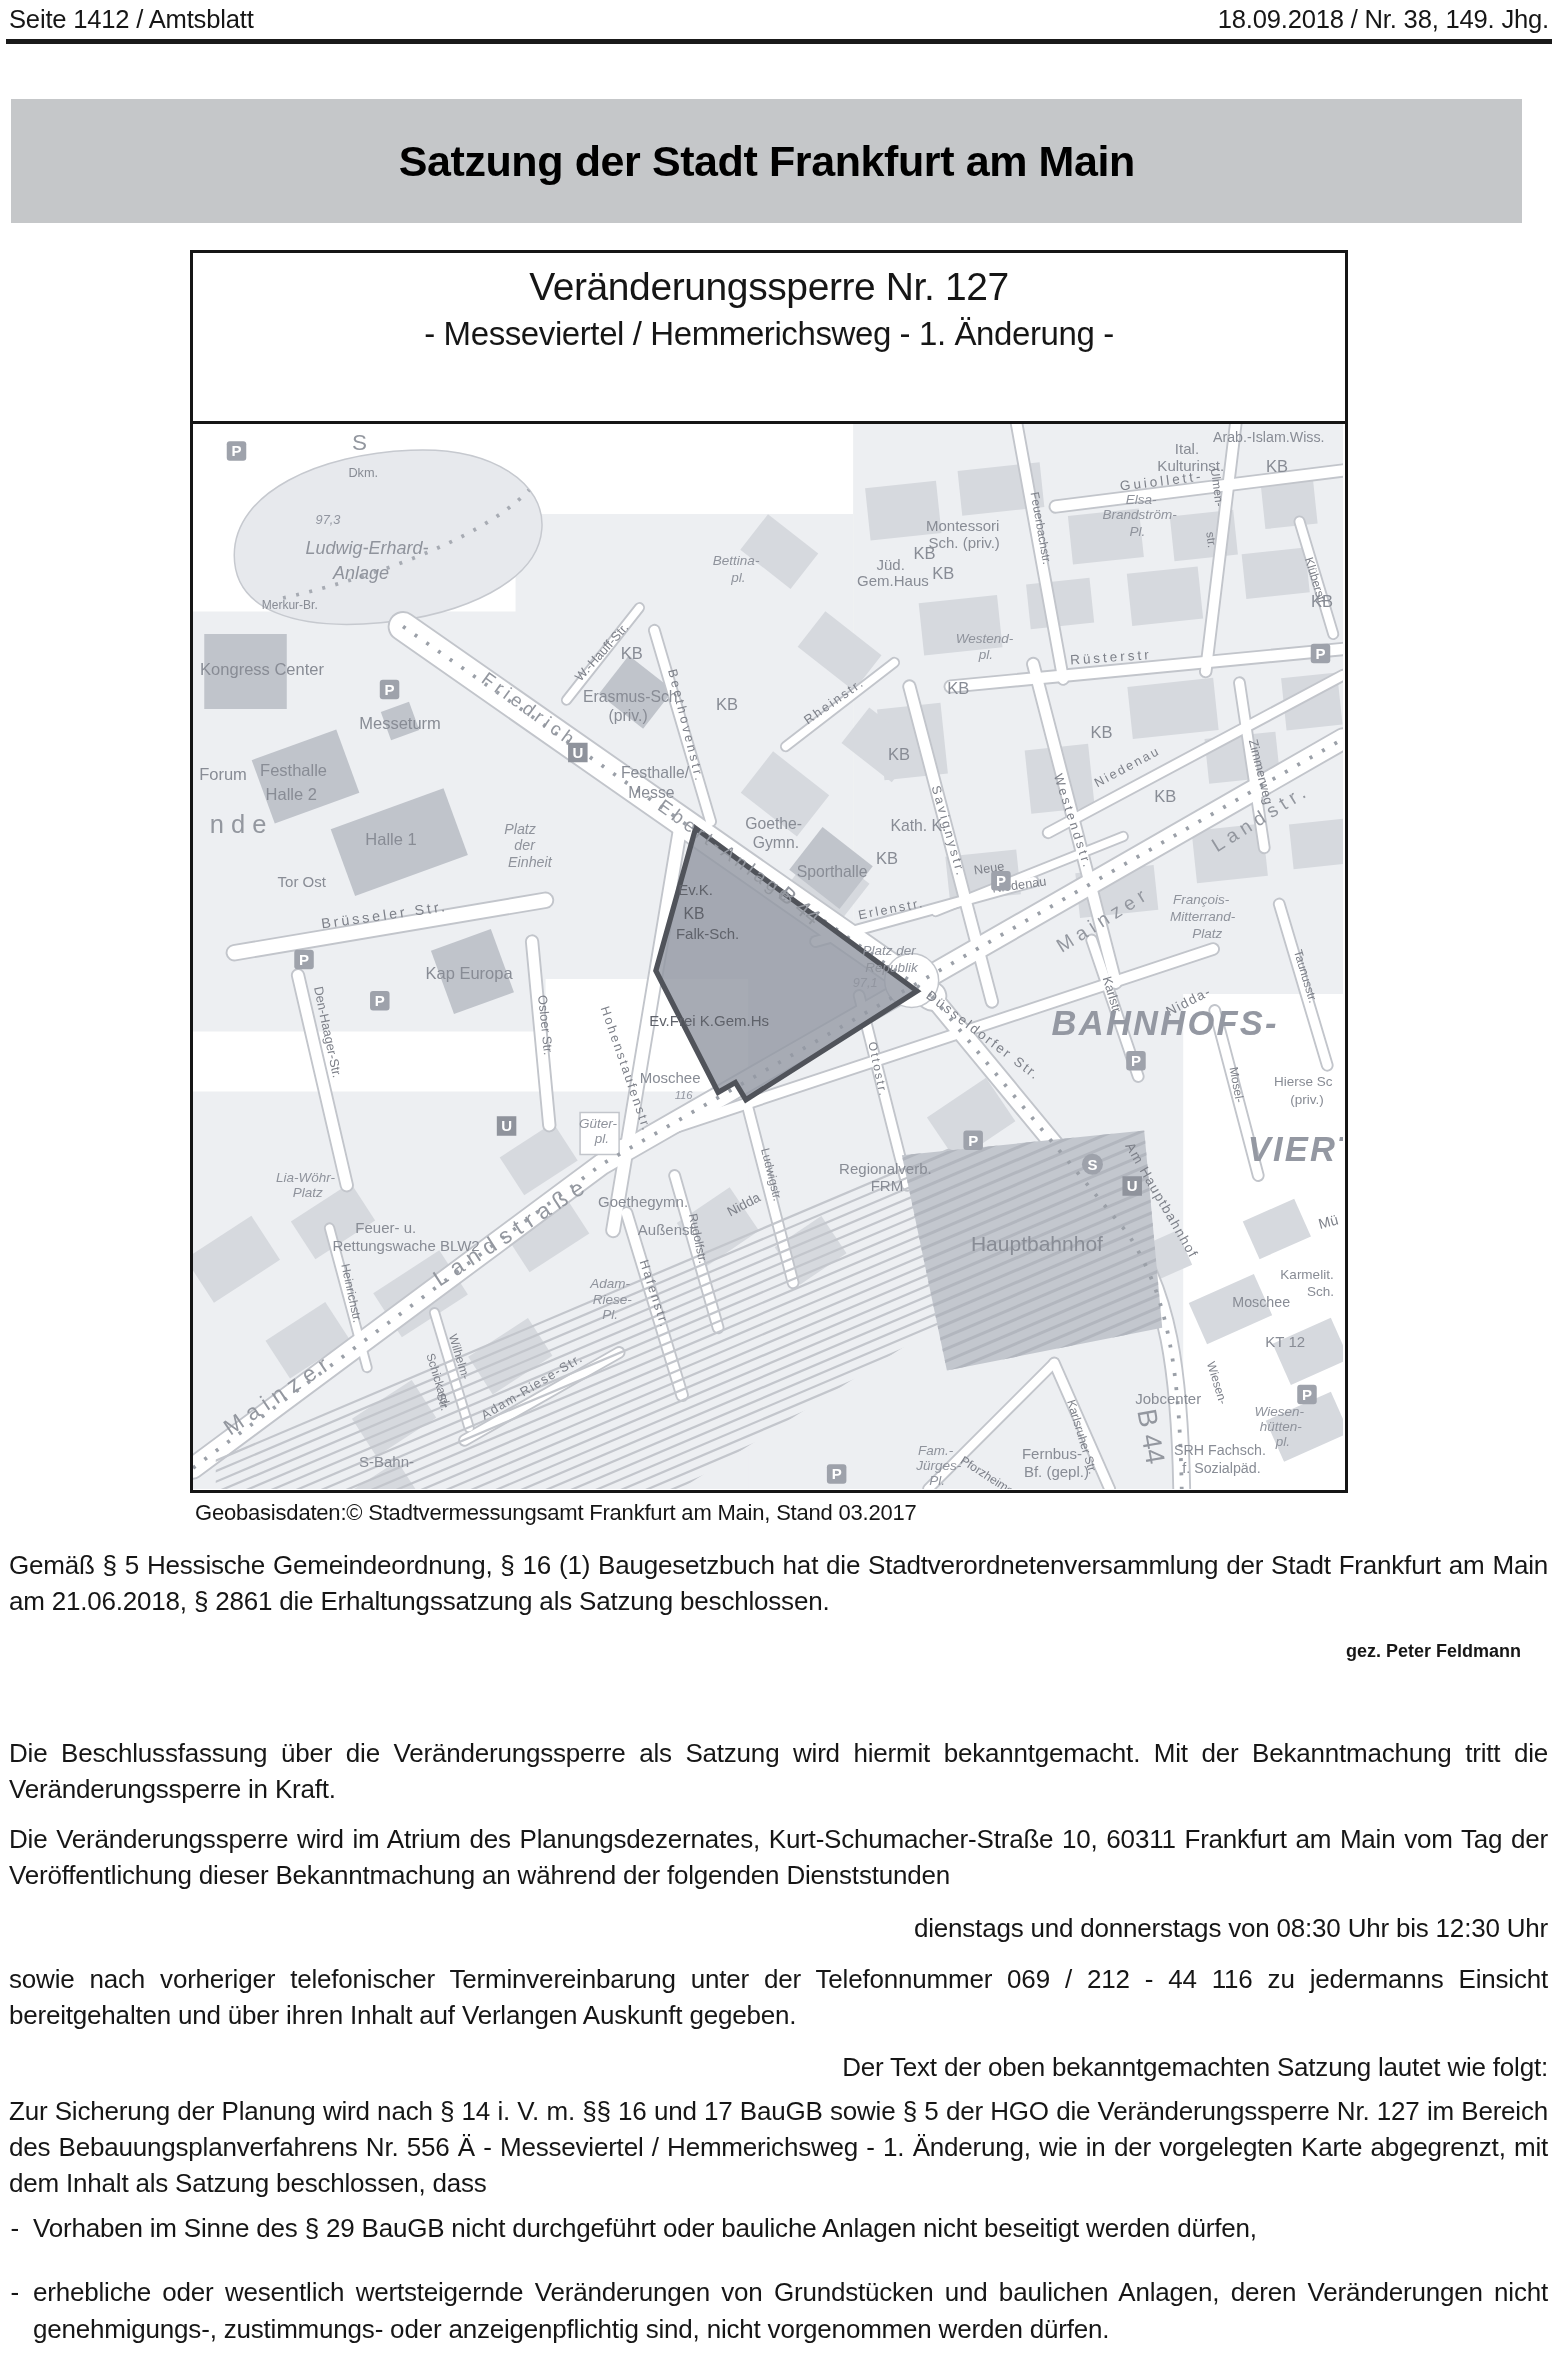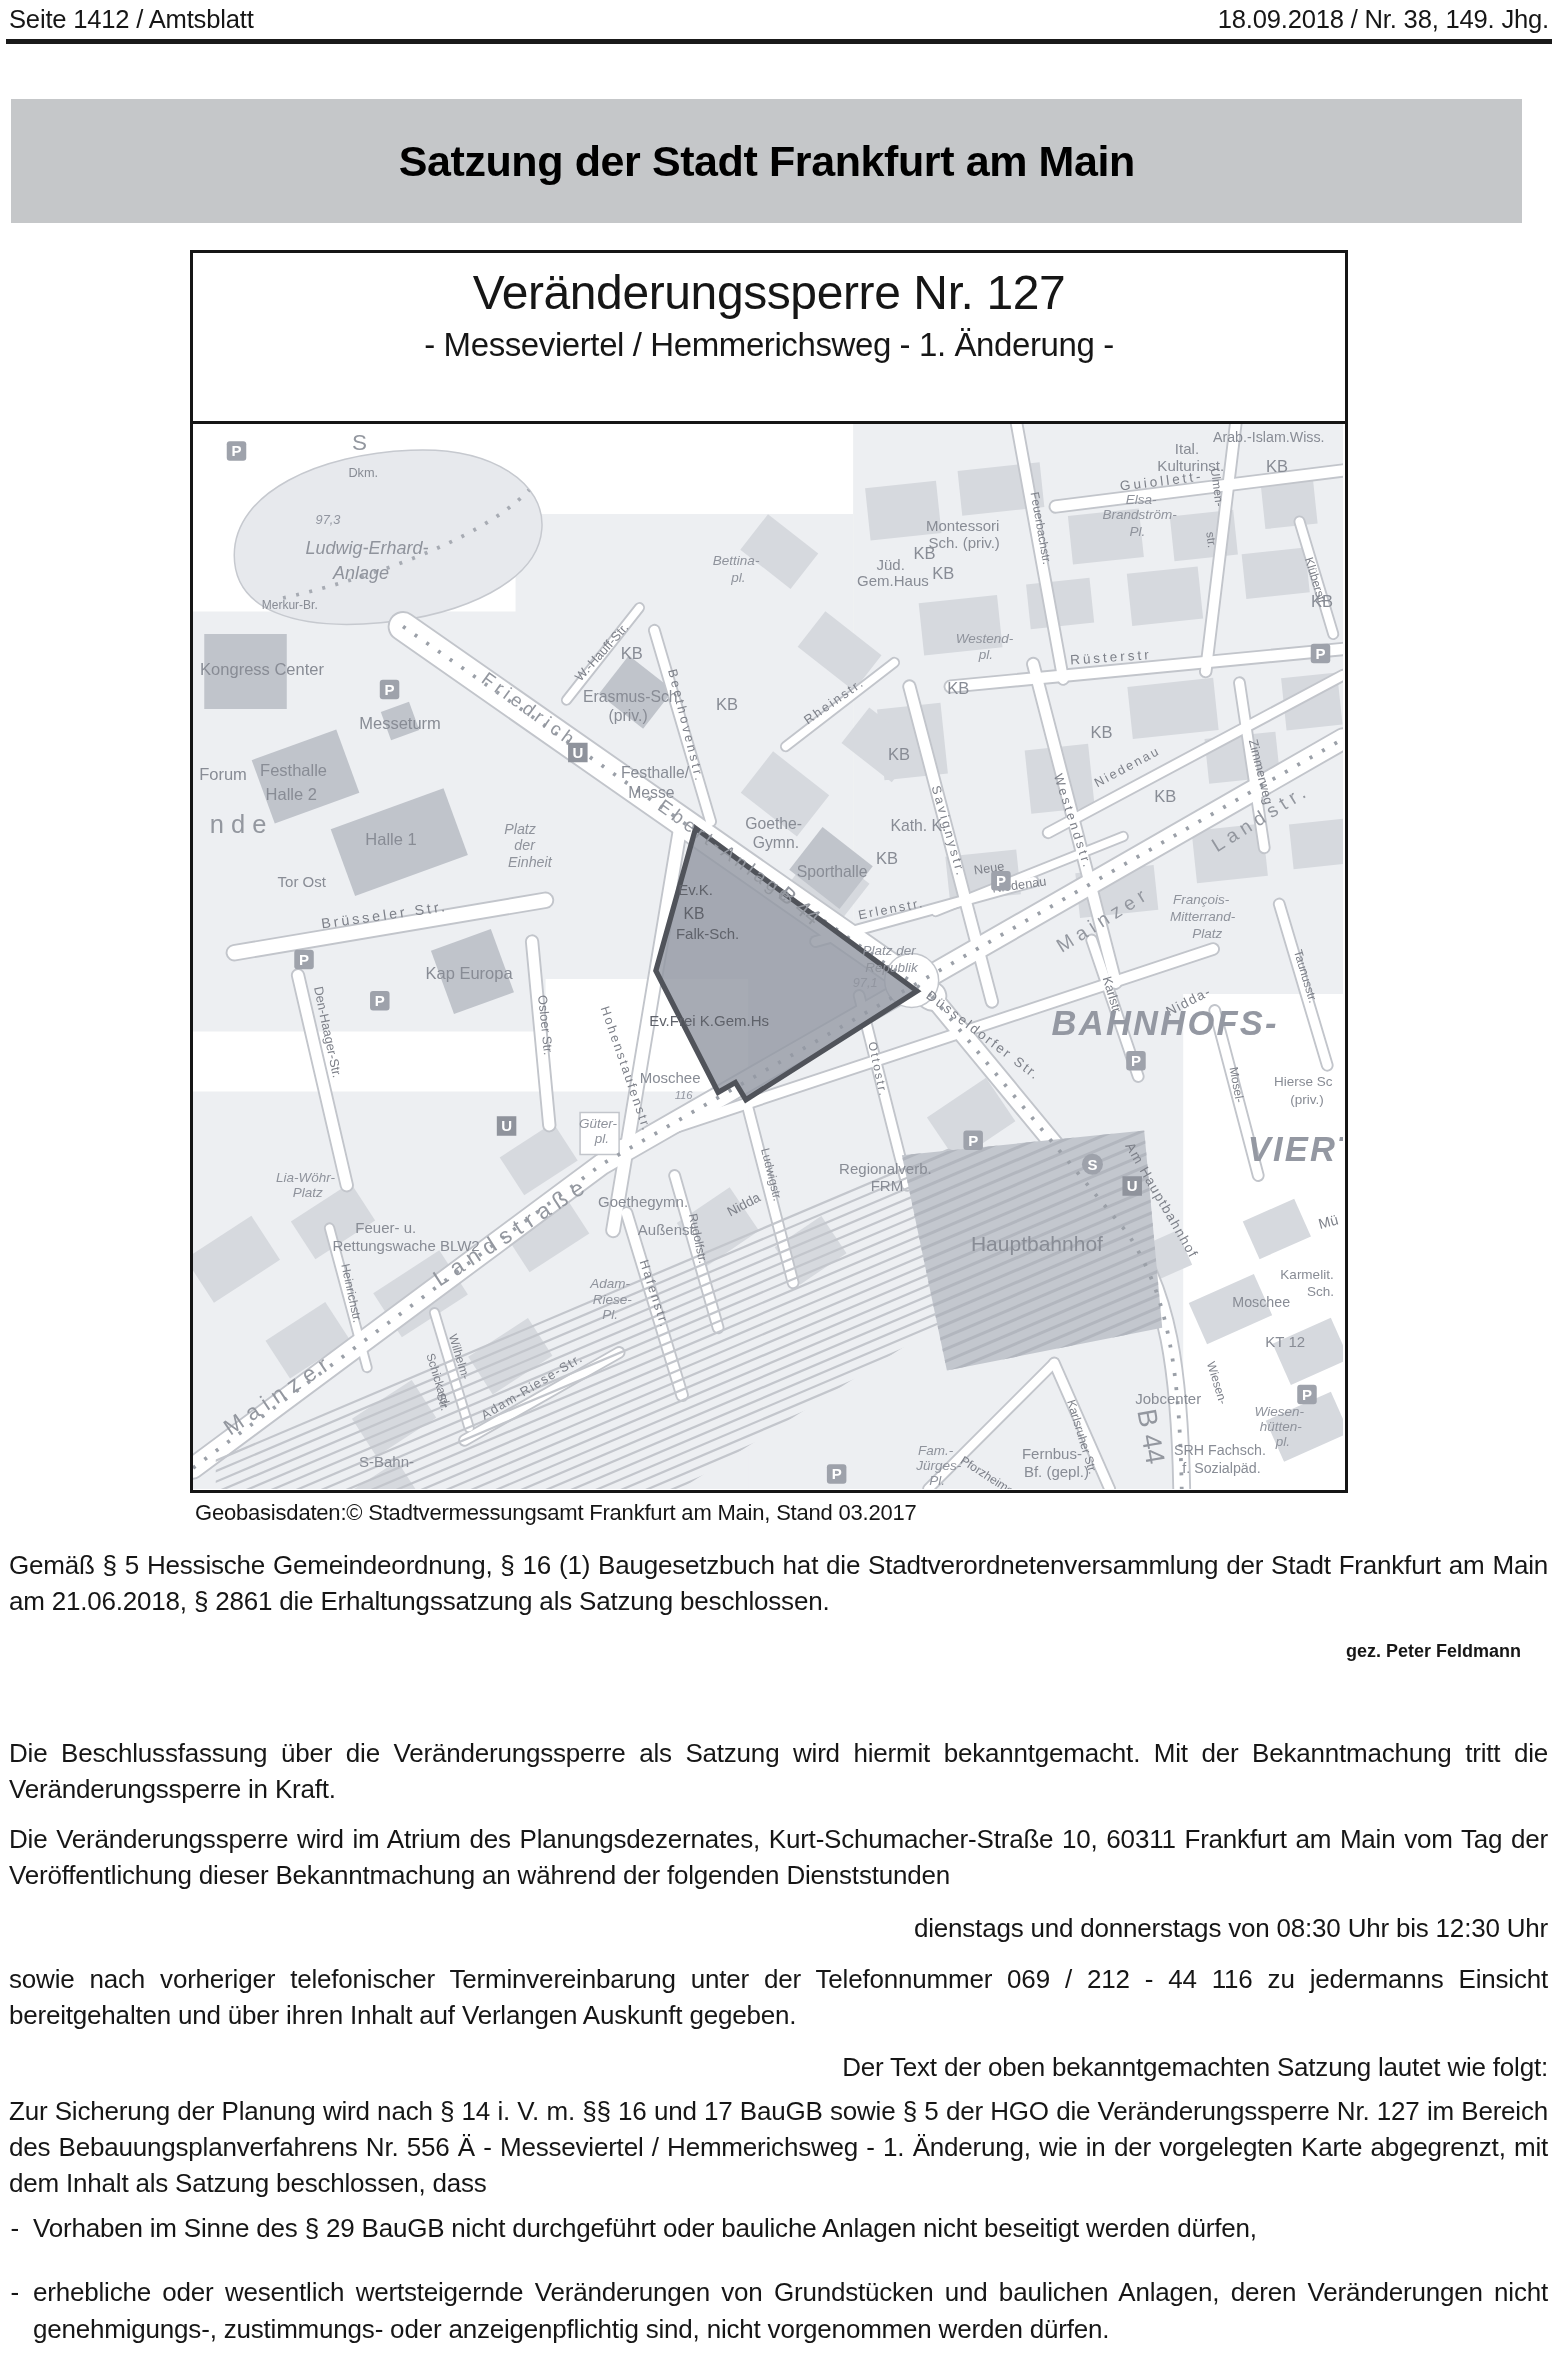--- a/index.html
+++ b/index.html
@@ -14,21 +14,21 @@
   .hdr-l{left:9px;text-align:right;}
   .hdr-r{right:9px;}
   .rule{left:6px;right:6px;top:39px;height:5.3px;background:#1a1a1a;}
   
   .banner{left:11.3px;top:99px;width:1511px;height:124px;background:#c5c7c9;
     display:flex;align-items:center;justify-content:center;}
   .banner .t{font-size:43px;font-weight:bold;letter-spacing:-0.4px;color:#000000;}
   
   .titlebox{left:190px;top:250px;width:1158px;height:175px;border:3.8px solid #151515;
     box-sizing:border-box;text-align:center;background:#fff;}
-  .titlebox .l1{font-size:48px;margin-top:12px;letter-spacing:-0.4px;}
+  .titlebox .l1{font-size:39px;margin-top:12px;letter-spacing:-0.4px;}
   .titlebox .l2{font-size:33px;margin-top:7.5px;letter-spacing:-0.4px;}
   .titlebox .l3{font-size:33px;margin-top:6px;letter-spacing:-0.4px;}
   .mapbox{left:190px;top:421px;width:1158px;height:1072px;border:3.8px solid #151515;
     box-sizing:border-box;background:#fff;overflow:hidden;}
   .mapbox svg{display:block;width:1150px;height:1065px;}
   .caption{left:195px;top:1500px;font-size:22px;letter-spacing:-0.2px;text-align:center;}
   
   .para{left:9px;width:1539px;font-size:26px;line-height:36px;letter-spacing:-0.2px;
     text-align:justify;}
   .para.nj{text-align:right;}

